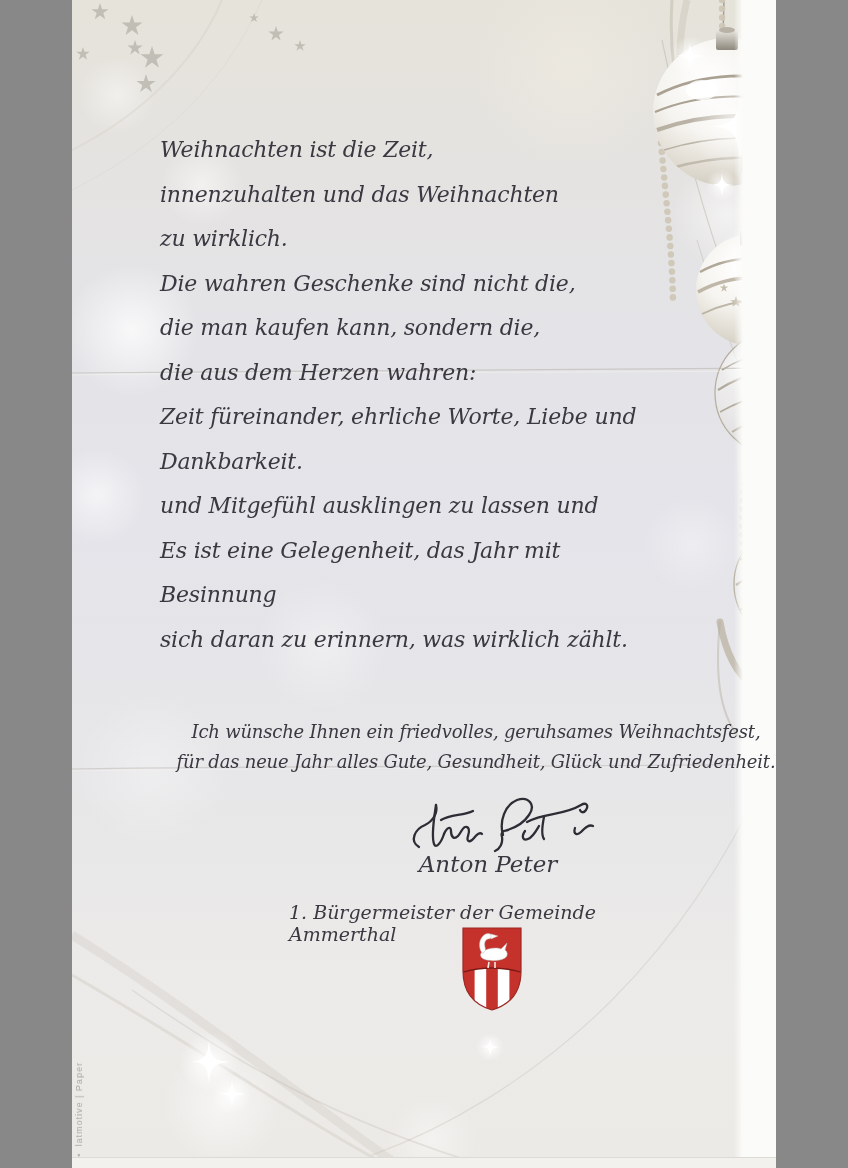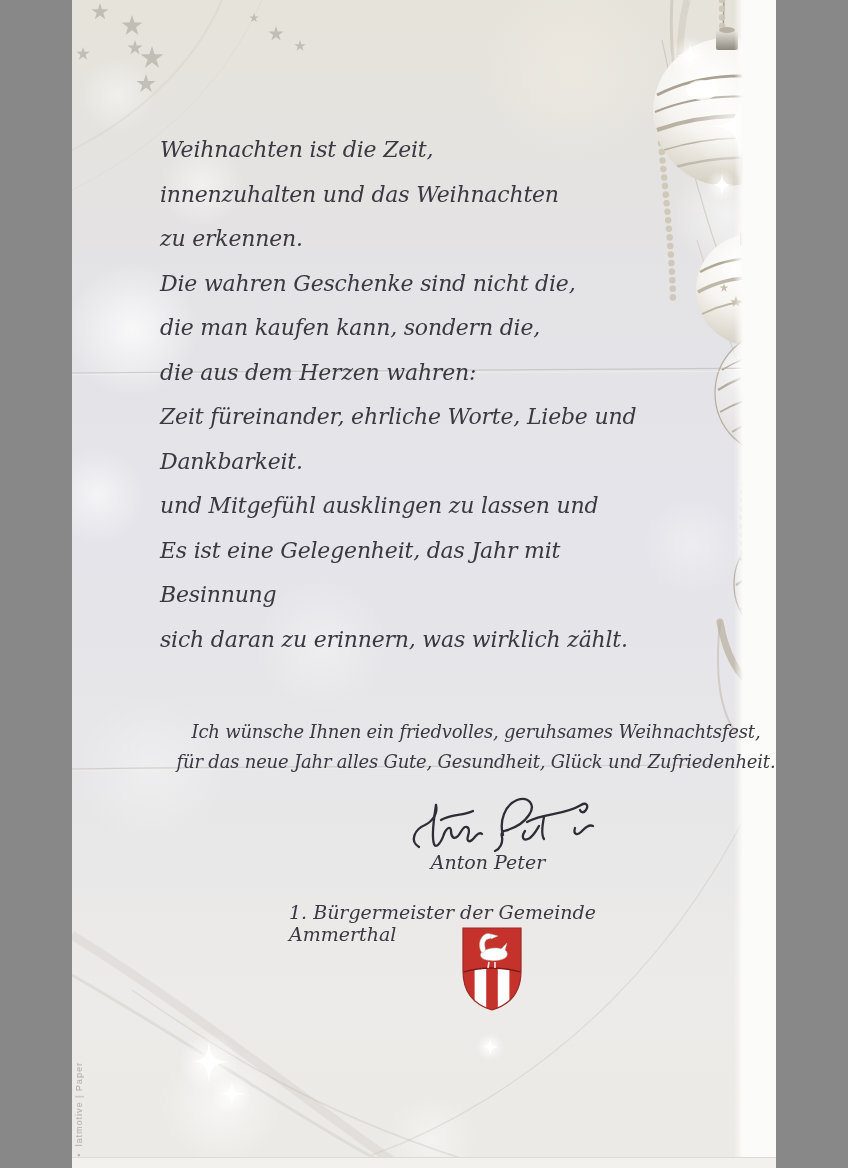--- a/index.html
+++ b/index.html
@@ -48,21 +48,21 @@
     letter-spacing:-0.2px;
   }
   .wish{
     position:absolute;left:104px;top:717px;width:600px;
     font-style:italic;font-size:18px;line-height:29.5px;
     text-align:center;letter-spacing:-0.2px;
   }
   .sig-svg{position:absolute;left:333px;top:793px;}
   .signed-name{
     position:absolute;left:316px;top:851px;width:200px;
-    font-style:italic;font-size:19px;text-align:center;
+    font-style:italic;font-size:23px;text-align:center;
   }
   .signed-title{
     position:absolute;left:217px;top:901px;width:420px;
     font-style:italic;font-size:19px;text-align:left;
   }
   .crest{position:absolute;left:388px;top:925px;}
   .watermark{
     position:absolute;left:2px;bottom:8px;
     writing-mode:vertical-rl;transform:rotate(180deg);
     font-family:"Liberation Sans", sans-serif;
@@ -306,21 +306,21 @@
       <path d="M0,771 C240,767 560,770 848,764" stroke="#f6f5f2" stroke-width="1" opacity="0.45"></path>
     </g>
   </svg>
 
   <div class="scan-strip-right"></div>
   <div class="scan-strip-bottom"></div>
 
   <div class="poem">
     <div>Weihnachten ist die Zeit,</div>
     <div>innenzuhalten und das Weihnachten</div>
-    <div>zu erkennen.</div>
+    <div>zu wirklich.</div>
     <div>Die wahren Geschenke sind nicht die,</div>
     <div>die man kaufen kann, sondern die,</div>
     <div>die aus dem Herzen wahren:</div>
     <div>Zeit füreinander, ehrliche Worte, Liebe und</div>
     <div>Dankbarkeit.</div>
     <div>und Mitgefühl ausklingen zu lassen und</div>
     <div>Es ist eine Gelegenheit, das Jahr mit Besinnung</div>
     <div>sich daran zu erinnern, was wirklich zählt.</div>
   </div>
 

